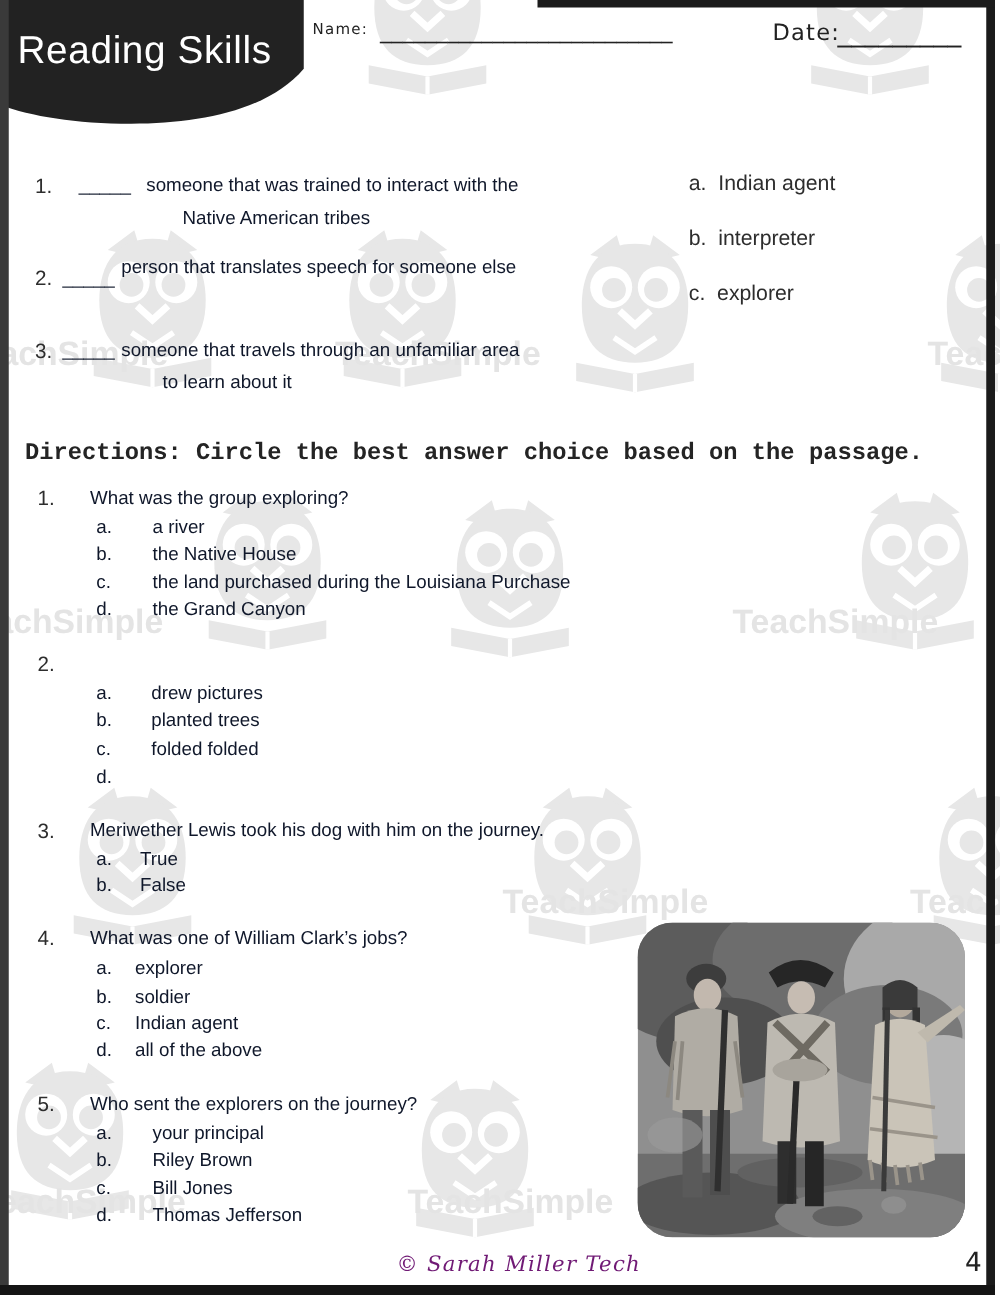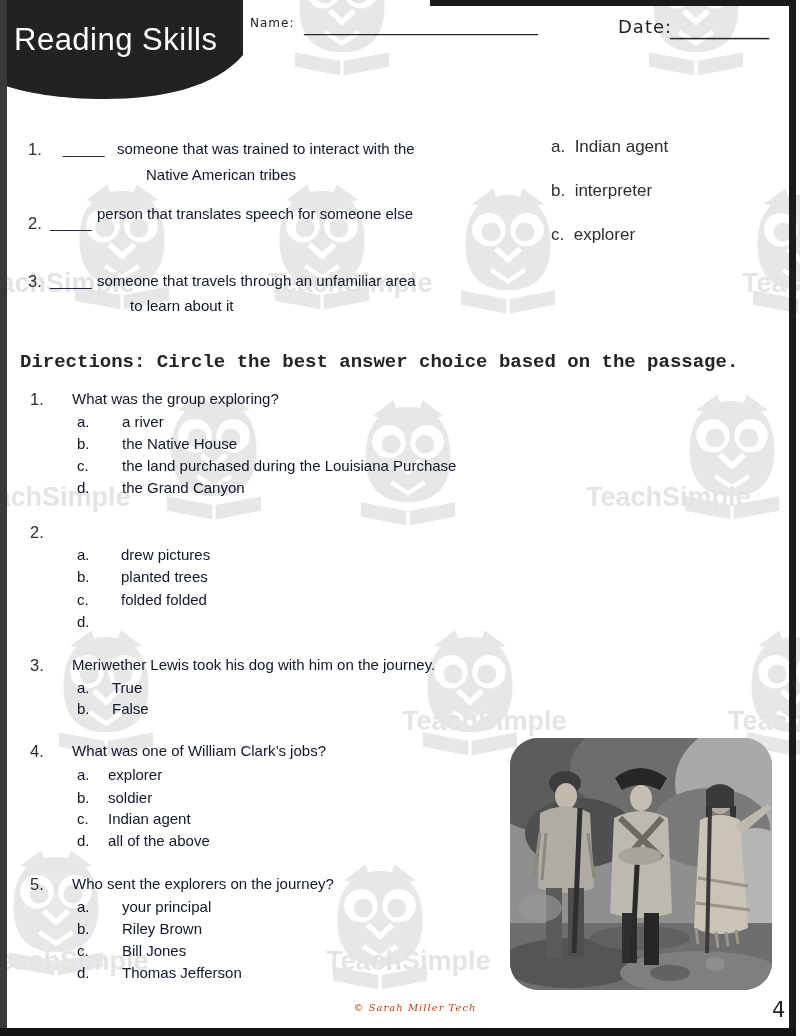--- a/index.html
+++ b/index.html
@@ -61,22 +61,22 @@
   .q-num { font-size:16.5px; color:#2d2d2d; z-index:2; }
 
   
   .photo {
     left:510px; top:738px; width:262px; height:252px; z-index:3;
     border-radius:28px; overflow:hidden;
   }
 
   .footer-credit {
     left:300px; top:1002px; width:230px; text-align:center; z-index:6;
-    font-family:"DejaVu Serif",serif; font-style:italic; font-size:10px;
-    color:#c2410c; letter-spacing:1px; white-space:nowrap;
+    font-family:"DejaVu Serif",serif; font-style:italic; font-size:17px;
+    color:#701a75; letter-spacing:1px; white-space:nowrap;
   }
   .page-number {
     left:772px; top:998px; z-index:6;
     font-family:"DejaVu Sans",sans-serif; font-size:21px; color:#222;
   }
 </style>
 </head>
 <body>
 
 <div class="page">

